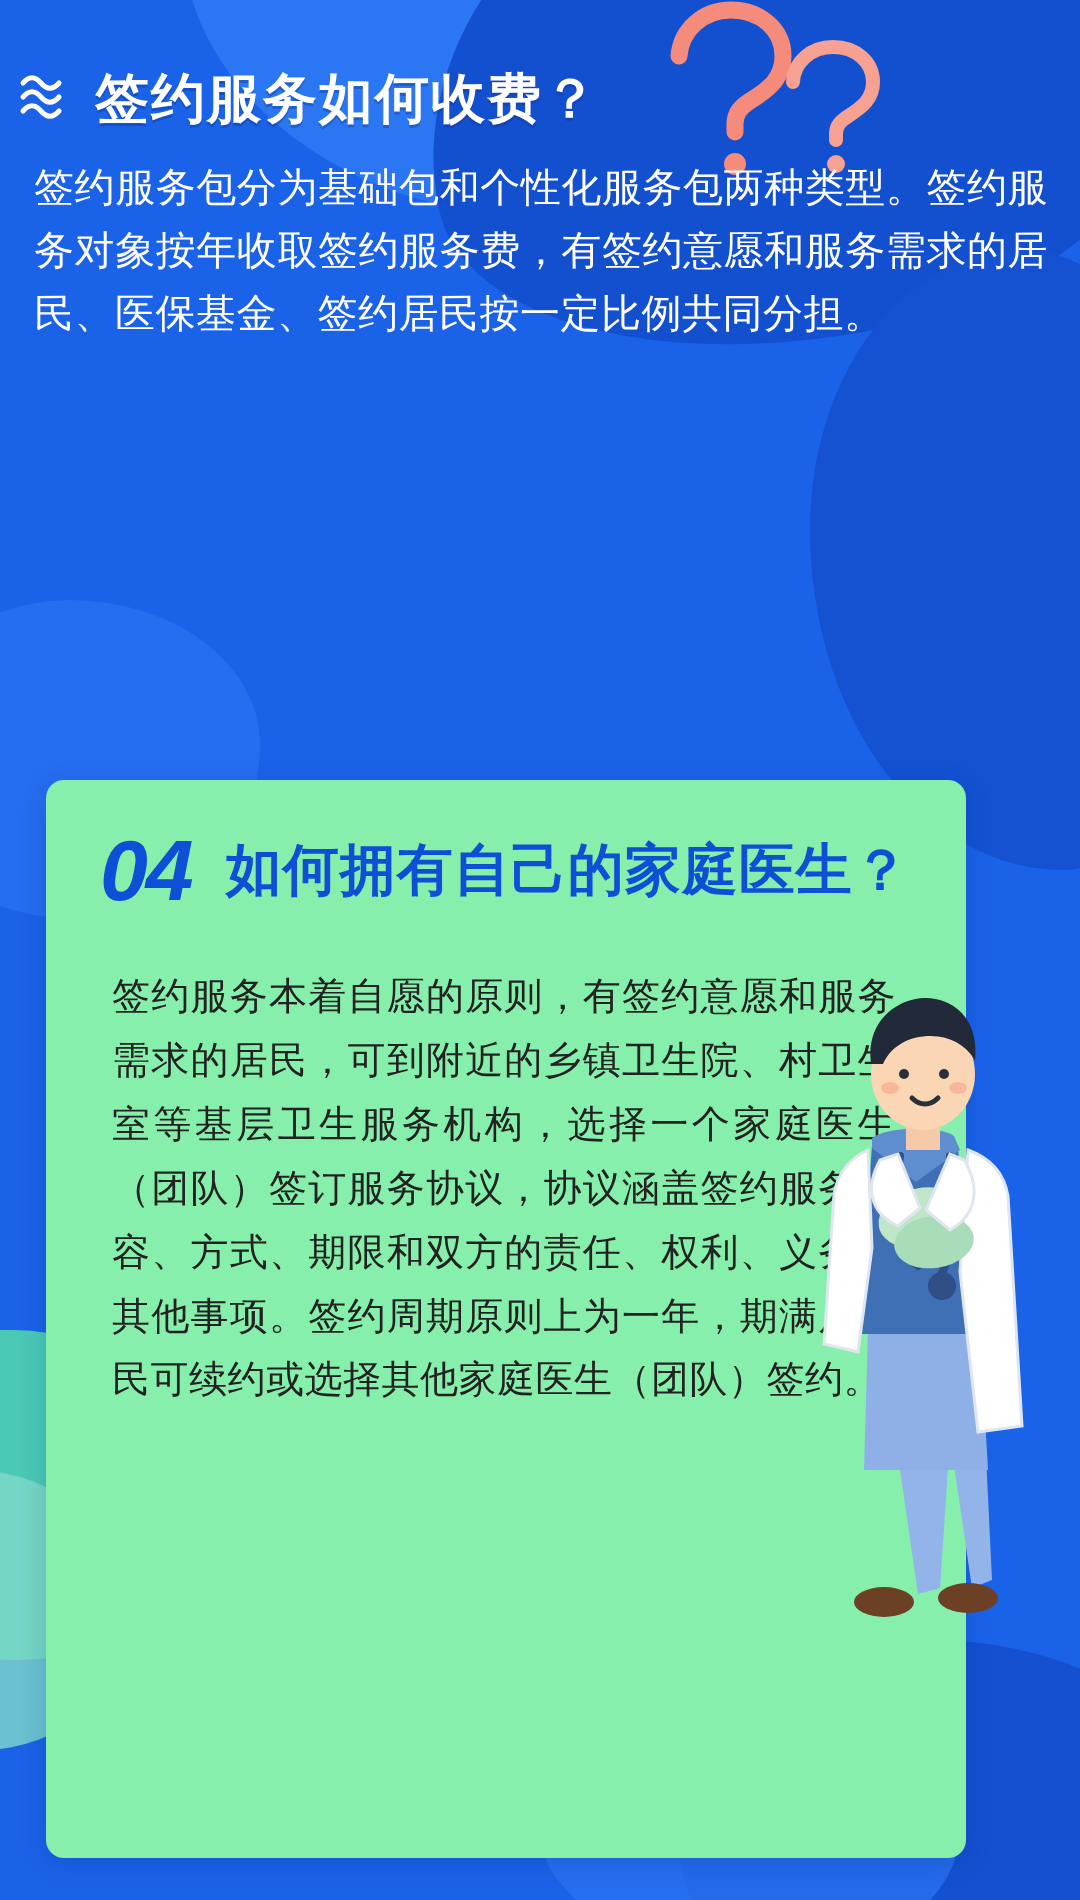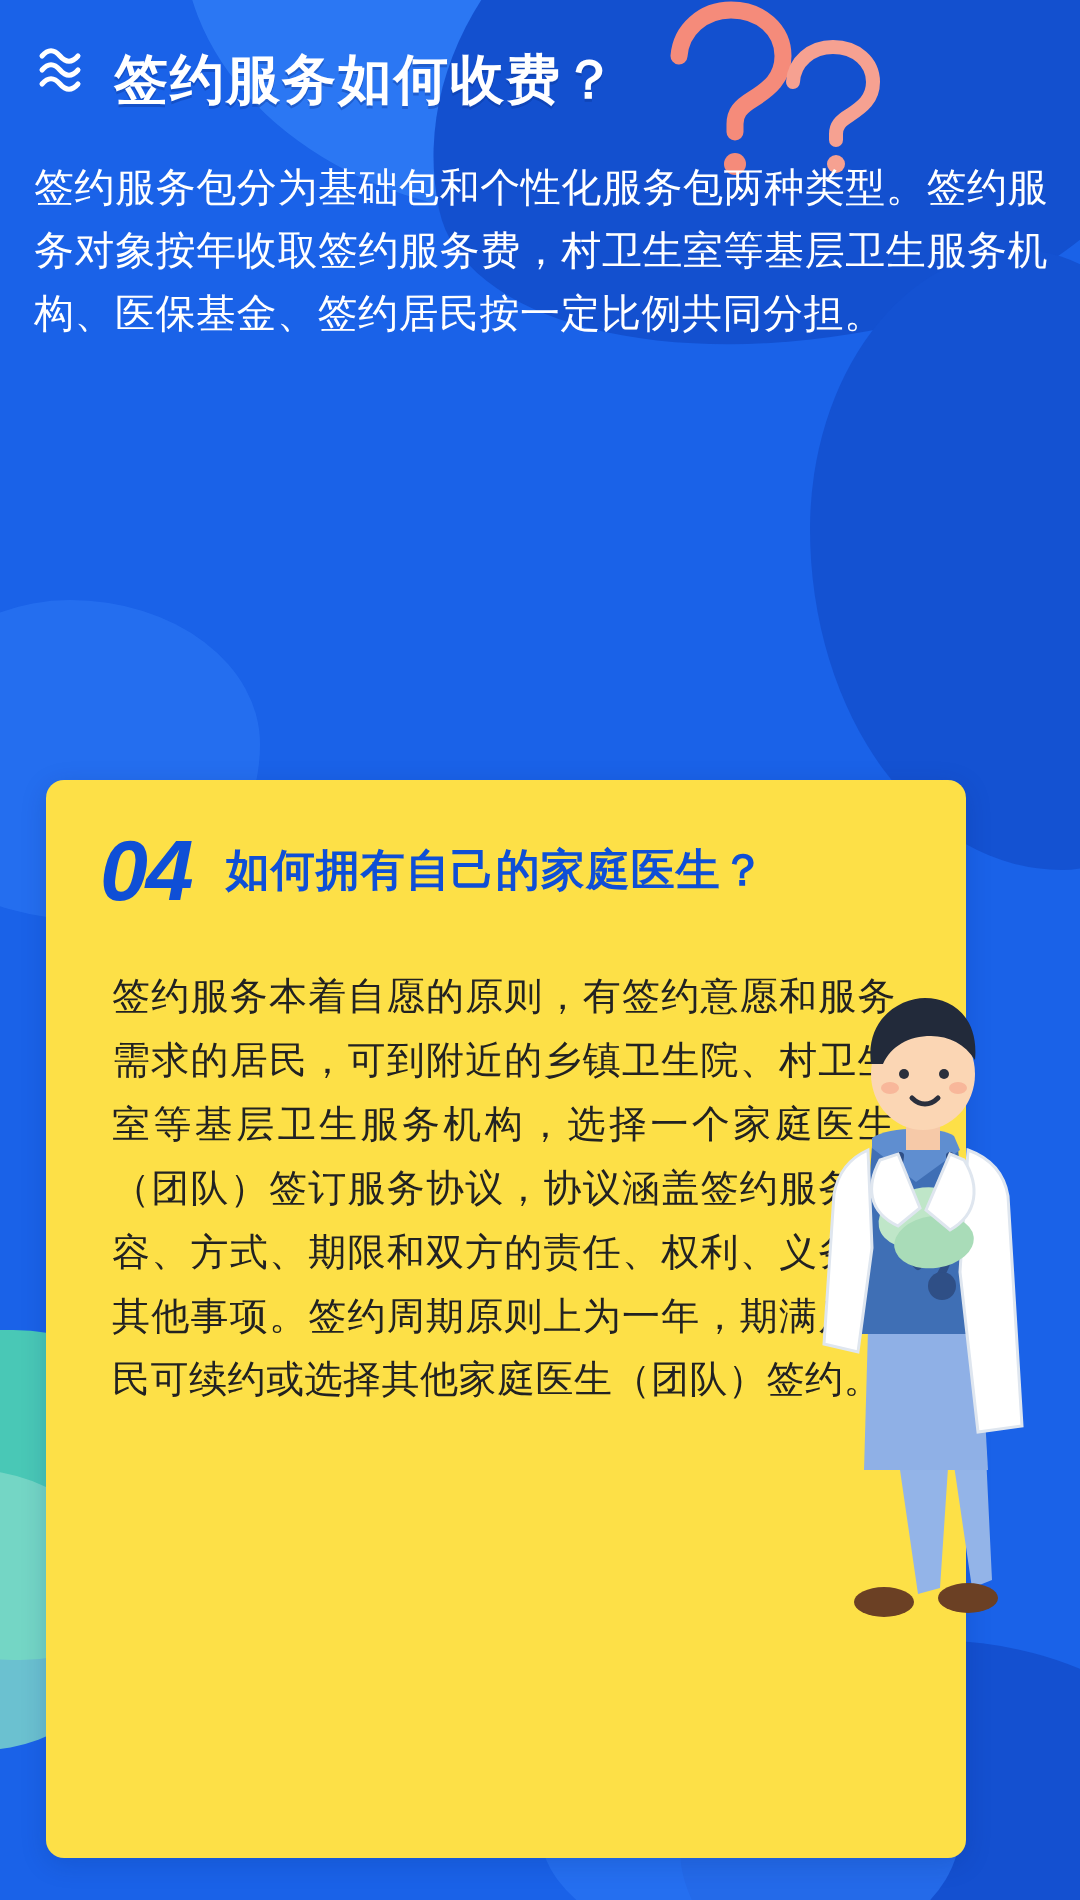--- a/index.html
+++ b/index.html
@@ -79,22 +79,22 @@
     top:-4px; left:575px;
     width:360px; height:200px;
   }
   .qmarks svg { display:block; }
 
   
   .header {
     position:absolute;
     top:44px; left:0; width:1080px;
     height:110px;
-    display:flex; 
-    padding-left:36px;
+    display:flex; align-items:center;
+    padding-left:17px;
   }
   .wave-icon { width:64px; height:56px; margin-right:14px; flex:0 0 auto; }
   .section-title {
     color:#ffffff;
     font-size:54px;
     font-weight:bold;
     letter-spacing:2px;
     text-shadow:0 3px 0 rgba(10,50,140,.35);
     white-space:nowrap;
   }
@@ -112,39 +112,39 @@
     letter-spacing:.5px;
     text-align:justify;
     margin-bottom:6px;
   }
 
   
   .card {
     position:absolute;
     left:46px; top:780px;
     width:920px; height:1078px;
-    background:#fde047;
+    background:#86efac;
     border-radius:18px;
     box-shadow:0 6px 26px rgba(8,40,110,.18);
   }
   .card-head {
     display:flex; align-items:center;
     padding:52px 0 0 54px;
   }
   .card-num {
     font-size:86px;
     font-weight:bold;
     font-style:italic;
     color:#0f4fd6;
     letter-spacing:-2px;
     line-height:.9;
     margin-right:34px;
   }
   .card-title {
-    font-size:44px;
+    font-size:56px;
     font-weight:bold;
     color:#0f4fd6;
     letter-spacing:1px;
     white-space:nowrap;
   }
   .card-body {
     padding:56px 70px 0 66px;
   }
   .card-body p {
     color:#222222;
@@ -190,21 +190,21 @@
       <svg width="64" height="56" viewBox="0 0 64 56" fill="none">
         <path d="M6 12c6-7 12-7 18 0s12 7 18 0" stroke="#ffffff" stroke-width="5" stroke-linecap="round"></path>
         <path d="M6 26c6-7 12-7 18 0s12 7 18 0" stroke="#ffffff" stroke-width="5" stroke-linecap="round"></path>
         <path d="M6 40c6-7 12-7 18 0s12 7 18 0" stroke="#ffffff" stroke-width="5" stroke-linecap="round"></path>
       </svg>
     </span>
     <span class="section-title">签约服务如何收费？</span>
   </div>
 
   <div class="body-copy">
-    <p>签约服务包分为基础包和个性化服务包两种类型。签约服务对象按年收取签约服务费，村卫生室等基层卫生服务机构、医保基金、签约居民按一定比例共同分担。</p>
+    <p>签约服务包分为基础包和个性化服务包两种类型。签约服务对象按年收取签约服务费，有签约意愿和服务需求的居民、医保基金、签约居民按一定比例共同分担。</p>
   </div>
 
   <div class="card">
     <div class="card-head">
       <span class="card-num">04</span>
       <span class="card-title">如何拥有自己的家庭医生？</span>
     </div>
     <div class="card-body">
       <p>签约服务本着自愿的原则，有签约意愿和服务需求的居民，可到附近的乡镇卫生院、村卫生室等基层卫生服务机构，选择一个家庭医生（团队）签订服务协议，协议涵盖签约服务内容、方式、期限和双方的责任、权利、义务及其他事项。签约周期原则上为一年，期满后居民可续约或选择其他家庭医生（团队）签约。</p>
     </div>

